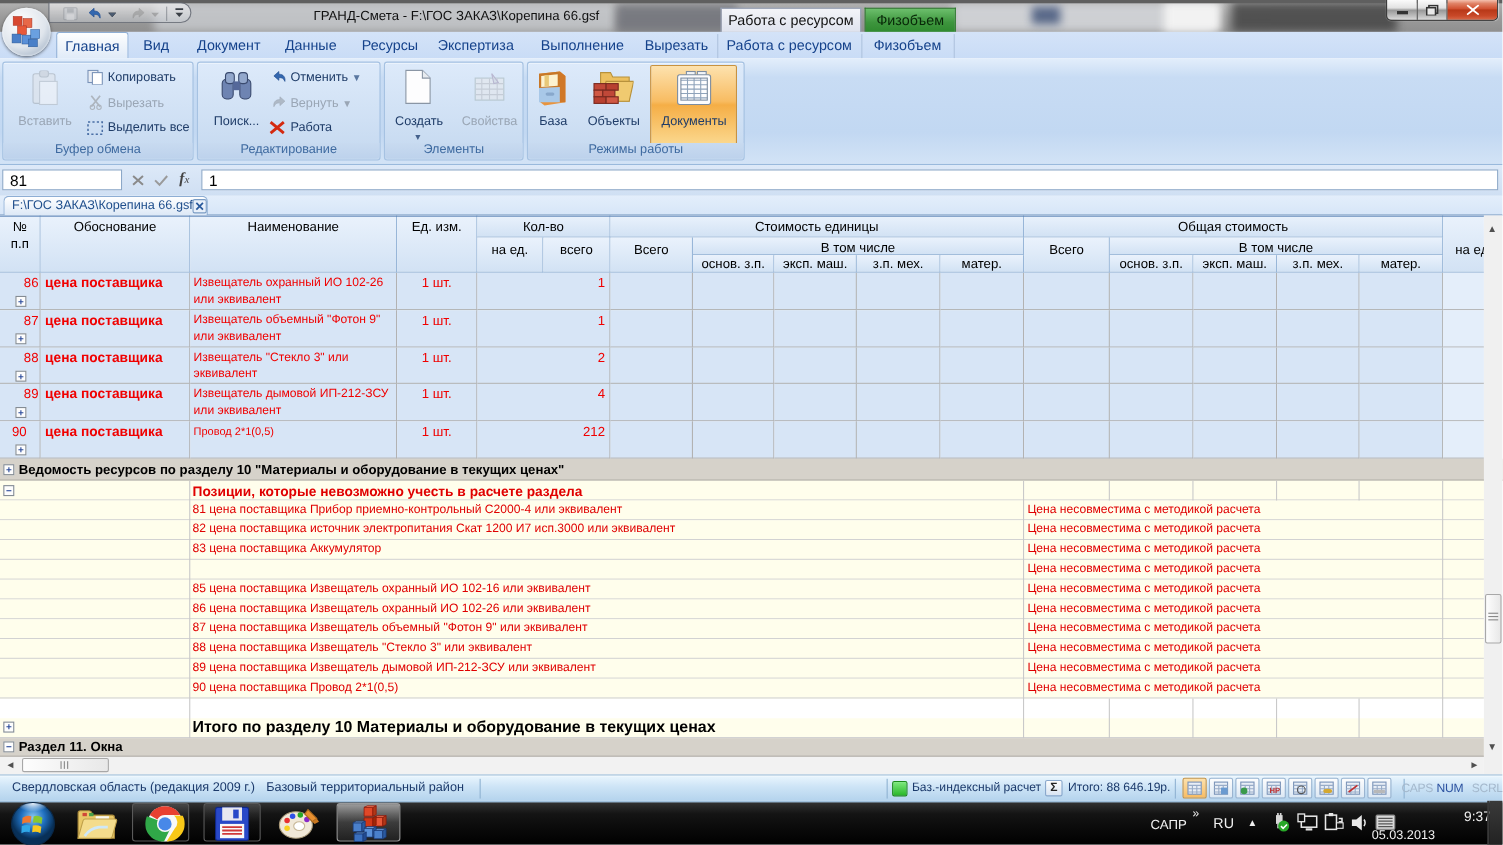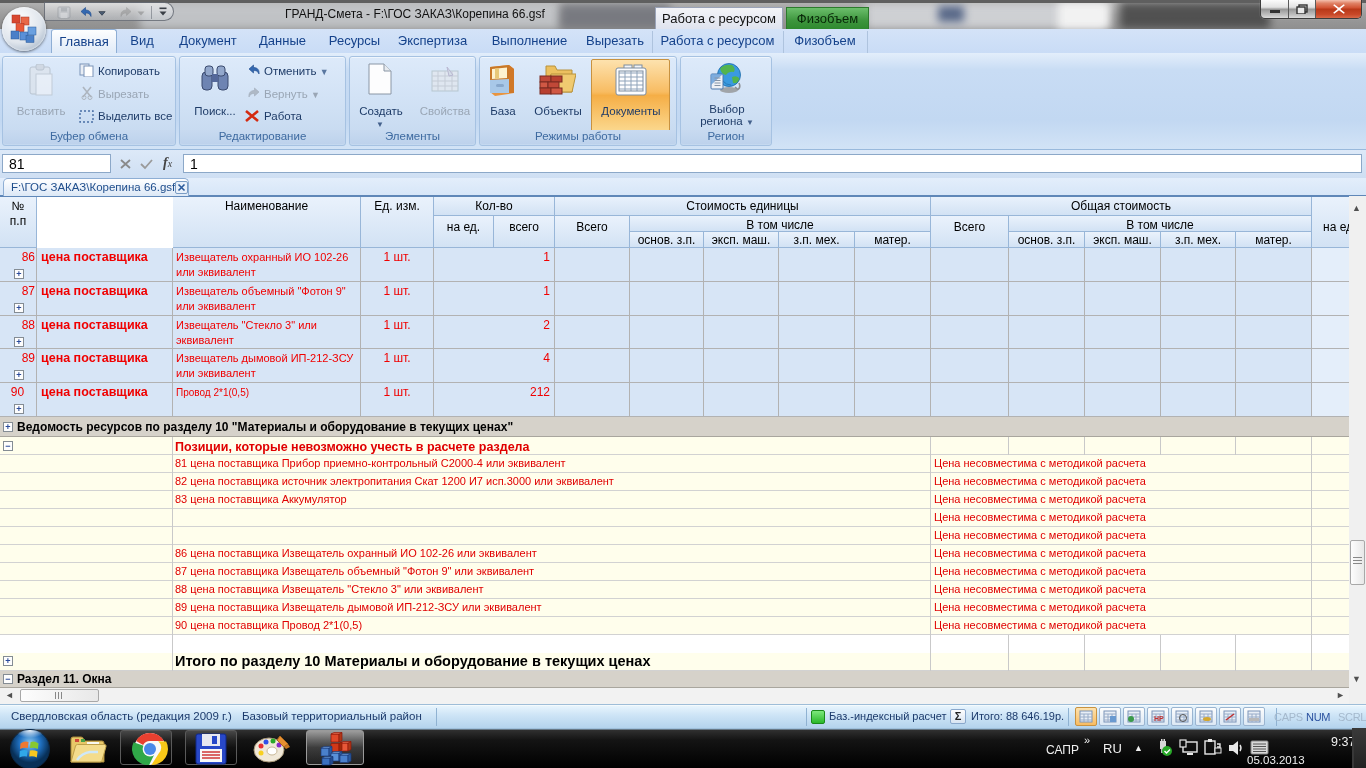--- a/index.html
+++ b/index.html
@@ -254,36 +254,20 @@
       <g stroke="#8fa3ba">
           <path d="M5 9 H29 M5 13 H29 M5 17 H29 M5 21 H29 M5 25 H29"></path>
           <path d="M11 7 V27 M17 7 V27 M23 7 V27"></path>
         </g>
       <rect x="5" y="7" width="24" height="20" fill="none" stroke="#7d8da0"></rect>
     </svg>
     <div class="biglabel" style="left:112px;top:48px;width:78px;">Документы</div>
     <div class="rglabel">Режимы работы</div>
   </div>
 
-  <div class="rgroup" style="left:680px;width:92px;">
-    <svg width="36" height="36" style="position:absolute;left:27px;top:4px" viewBox="0 0 36 36">
-      <ellipse cx="21" cy="29" rx="9" ry="3" fill="#a0a4a8"></ellipse>
-      <circle cx="21" cy="14" r="11.5" fill="#3a9ae0"></circle>
-      <path d="M12 7 Q17 2.5 24 4 Q28 7 26 11 Q21 10 18 14 Q13 13 12 7 Z" fill="#52b44e"></path>
-      <path d="M24 16 Q30 14 31.5 18 Q30 23 25 22 Z" fill="#52b44e"></path>
-      <path d="M15 20 Q18 24 23 24" stroke="#2a7ab8" fill="none"></path>
-      <circle cx="21" cy="14" r="11.5" fill="none" stroke="#1a6aa8" stroke-width=".8"></circle>
-      <path d="M31 22 Q33 26 30 28.5 L27 26" fill="none" stroke="#8a8e92" stroke-width="1.6"></path>
-      <rect x="3" y="13" width="12" height="15" rx="1" fill="#eef1f6" stroke="#4a76ac"></rect>
-      <path d="M3 13 L15 13 L3 24 Z" fill="#6aa0d8" opacity=".85"></path>
-      <path d="M6.5 17 H12.5 M6.5 19.5 H12.5 M6.5 22 H12.5 M6.5 24.5 H12.5" stroke="#8494a8"></path>
-    </svg>
-    <div class="biglabel" style="left:4px;top:46px;width:84px;">Выбор<br>региона <span style="font-size:8px;color:#44618c;">▼</span></div>
-    <div class="rglabel">Регион</div>
-  </div>
 </div>
 
 <div class="abs" id="formulabar">
   <div class="fbox" style="left:2px;width:109px;">81</div>
   <svg width="13" height="12" style="position:absolute;left:119px;top:8px">
       <path d="M2 2 L11 10 M11 2 L2 10" stroke="#8a8a8a" stroke-width="1.8"></path>
     </svg>
   <svg width="15" height="12" style="position:absolute;left:139px;top:8px">
       <path d="M2 6 L6 10 L13 2" stroke="#9a9a9a" stroke-width="1.8" fill="none"></path>
     </svg>
@@ -296,20 +280,21 @@
     <span style="position:absolute;left:171px;top:2px;width:13px;height:13px;border:1px solid #7a9cc4;border-radius:2px;background:#e8f0fa;">
         <svg width="9" height="9" style="position:absolute;left:1px;top:1px">
           <path d="M1.5 1.5 L7.5 7.5 M7.5 1.5 L1.5 7.5" stroke="#2a5a9c" stroke-width="1.6"></path>
         </svg>
       </span>
   </div>
 </div>
 
 <div class="abs" id="grid">
     <div class="cell hdr" style="left: 0px; top: 0px; width: 37px; height: 52px; padding-top: 3px; line-height: 15px;">№<br>п.п</div>
+    <div class="cell hdr" style="left: 37px; top: 0px; width: 136px; height: 52px; padding-top: 3px;">Обоснование</div>
     <div class="cell hdr" style="left: 173px; top: 0px; width: 188px; height: 52px; padding-top: 3px;">Наименование</div>
     <div class="cell hdr" style="left: 361px; top: 0px; width: 73px; height: 52px; padding-top: 3px;">Ед. изм.</div>
     <div class="cell hdr" style="left: 434px; top: 0px; width: 121px; height: 20px; padding-top: 3px;">Кол-во</div>
     <div class="cell hdr" style="left: 434px; top: 20px; width: 60px; height: 32px; padding-top: 4px;">на ед.</div>
     <div class="cell hdr" style="left: 494px; top: 20px; width: 61px; height: 32px; padding-top: 4px;">всего</div>
     <div class="cell hdr" style="left: 555px; top: 0px; width: 376px; height: 20px; padding-top: 3px;">Стоимость единицы</div>
     <div class="cell hdr" style="left: 555px; top: 20px; width: 75px; height: 32px; padding-top: 4px;">Всего</div>
     <div class="cell hdr" style="left: 630px; top: 20px; width: 301px; height: 16px; padding-top: 2px;">В том числе</div>
     <div class="cell hdr" style="left: 630px; top: 36px; width: 74px; height: 16px; padding-top: 1px;">основ. з.п.</div>
     <div class="cell hdr" style="left: 704px; top: 36px; width: 75px; height: 16px; padding-top: 1px;">эксп. маш.</div>
@@ -477,20 +462,21 @@
     </div>
     <div class="yrow" style="top: 295px; height: 18px;">
       <span style="position:absolute;left:175px;top:2px;">83 цена поставщика Аккумулятор</span>
       <span style="position:absolute;left:934px;top:2px;">Цена несовместима с методикой расчета</span>
     </div>
     <div class="yrow" style="top: 313px; height: 18px;">
       <span style="position:absolute;left:160px;top:2px;margin-top:18px;">84 цена поставщика Акустический динамик потолочный "Орфей" или эквивалент</span>
       <span style="position:absolute;left:934px;top:2px;">Цена несовместима с методикой расчета</span>
     </div>
     <div class="yrow" style="top: 331px; height: 18px;">
+      <span style="position:absolute;left:175px;top:2px;">85 цена поставщика Извещатель охранный ИО 102-16 или эквивалент</span>
       <span style="position:absolute;left:934px;top:2px;">Цена несовместима с методикой расчета</span>
     </div>
     <div class="yrow" style="top: 349px; height: 18px;">
       <span style="position:absolute;left:175px;top:2px;">86 цена поставщика Извещатель охранный ИО 102-26 или эквивалент</span>
       <span style="position:absolute;left:934px;top:2px;">Цена несовместима с методикой расчета</span>
     </div>
     <div class="yrow" style="top: 367px; height: 18px;">
       <span style="position:absolute;left:175px;top:2px;">87 цена поставщика Извещатель объемный "Фотон 9" или эквивалент</span>
       <span style="position:absolute;left:934px;top:2px;">Цена несовместима с методикой расчета</span>
     </div>

